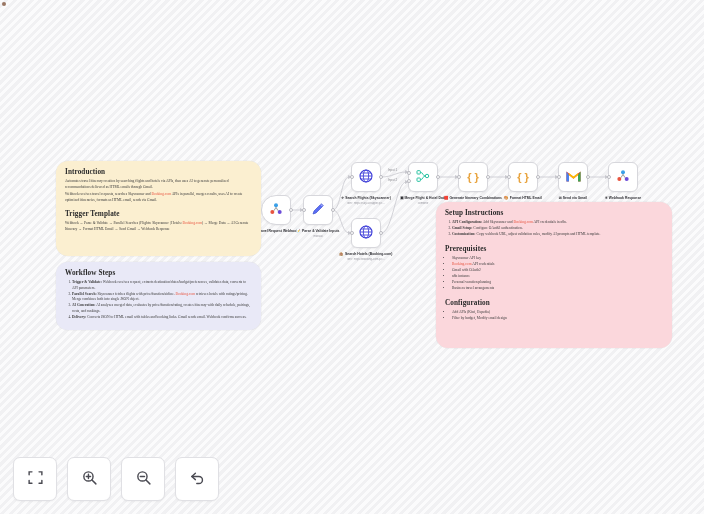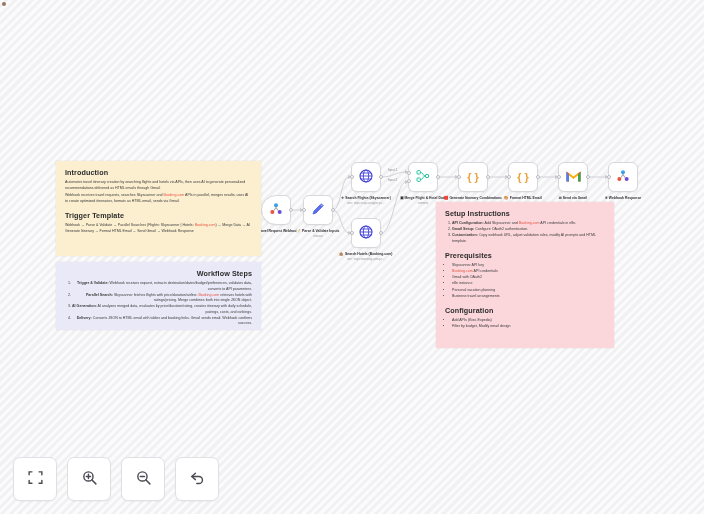--- a/index.html
+++ b/index.html
@@ -27,23 +27,24 @@
     width: 4px; height: 4px;
     background: #7a4b32;
     border-radius: 50%;
     top: 2px; left: 2px;
     opacity: .75;
   }
 
   
   .note {
     position: absolute;
-    border-radius: 0;
+    border-radius: 12px;
     box-shadow: 0 0 0 .5px rgba(0,0,0,.06);
     overflow: hidden;
+    font-family: Liberation Serif, serif;
   }
   .note-yellow { background: #fbefd0; }
   .note-purple { background: #e9e9f7; }
   .note-pink   { background: #fbd7dc; }
 
   .note-inner { padding: 7px 9px 8px 9px; }
 
   .note h3 {
     font-size: 7.2px;
     font-weight: 700;
@@ -347,41 +348,41 @@
         <span>Webhook receives travel requests, searches Skyscanner and </span><span class="lnk">Booking.com</span><span> APIs in parallel, merges results, uses AI to create optimized itineraries, formats as HTML email, sends via Gmail.</span>
       </p>
 
       <h3 class="spaced">Trigger Template</h3>
       <p>
         <span>Webhook → Parse &amp; Validate → Parallel Searches (Flights: Skyscanner | Hotels: </span><span class="lnk">Booking.com</span><span>) → Merge Data → AI Generate Itinerary → Format HTML Email → Send Gmail → Webhook Response</span>
       </p>
     </div>
   </div>
 
-  <div class="note note-purple" style="left:56px; top:262px; width:205px; height:68px;text-align:right;">
+  <div class="note note-purple" style="left:56px; top:262px; width:205px; height:68px;">
     <div class="note-inner">
       <h3>Workflow Steps</h3>
       <ol>
         <li>
           <span class="bold">Trigger &amp; Validate:</span><span> Webhook receives request, extracts destination/dates/budget/preferences, validates data, converts to API parameters.</span>
         </li>
         <li>
           <span class="bold">Parallel Search:</span><span> Skyscanner fetches flights with price/duration/airline. </span><span class="lnk">Booking.com</span><span> retrieves hotels with ratings/pricing. Merge combines both into single JSON object.</span>
         </li>
         <li>
           <span class="bold">AI Generation:</span><span> AI analyzes merged data, evaluates by price/duration/rating, creates itinerary with daily schedule, pairings, costs, and rankings.</span>
         </li>
         <li>
           <span class="bold">Delivery:</span><span> Converts JSON to HTML email with tables and booking links. Gmail sends email. Webhook confirms success.</span>
         </li>
       </ol>
     </div>
   </div>
 
-  <div class="note note-pink" style="left:436px; top:202px; width:178px; height:146px;">
+  <div class="note note-pink" style="left:436px; top:202px; width:236px; height:146px;">
     <div class="note-inner">
 
       <h3>Setup Instructions</h3>
       <ol>
         <li>
           <span class="bold">API Configuration:</span><span> Add Skyscanner and </span><span class="lnk">Booking.com</span><span> API credentials in n8n.</span>
         </li>
         <li>
           <span class="bold">Gmail Setup:</span><span> Configure OAuth2 authentication.</span>
         </li>

